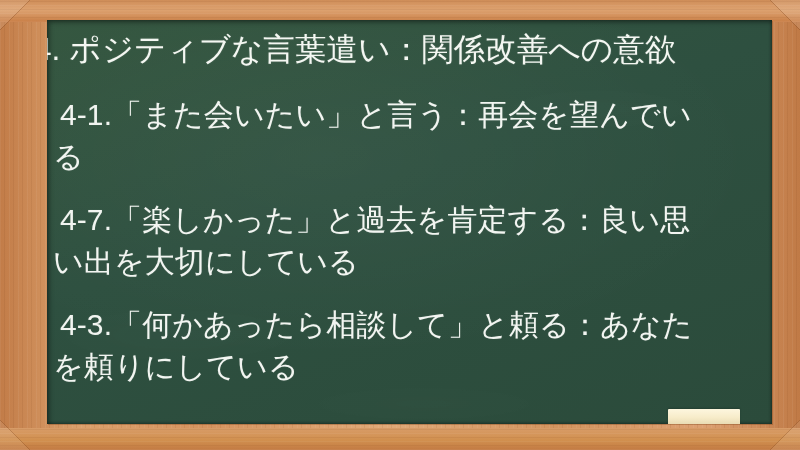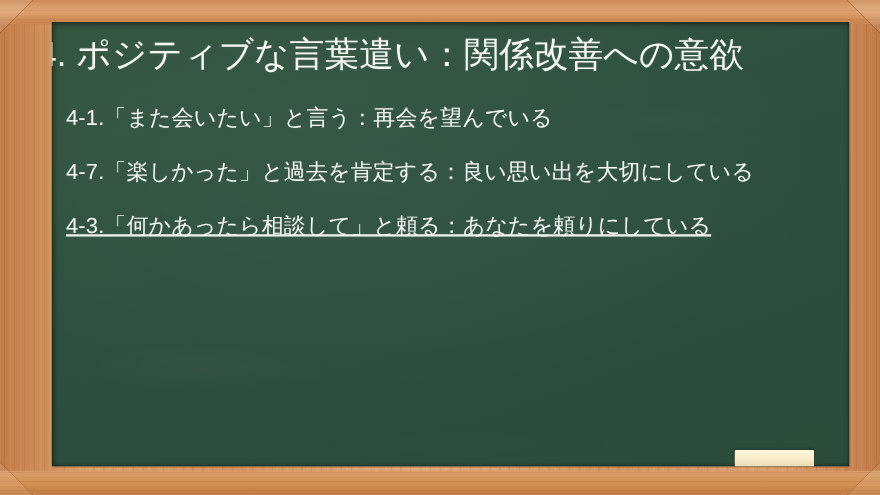--- a/index.html
+++ b/index.html
@@ -147,30 +147,30 @@
   }
 
   #bullet-list {
     list-style: none;
     margin-top: 23px;
     margin-left: 6px;
   }
 
   .bullet-item {
     color: #f2f5f1;
-    font-size: 20px;
+    font-size: 30px;
     line-height: 1.40;
     font-weight: 400;
     letter-spacing: 0.1px;
     max-width: 667px;
     margin-bottom: 21px;
     text-indent: 7px;
     text-shadow: 0 0 1.5px rgba(255,255,255,0.14);
   }
-  .bullet-item:last-child { margin-bottom: 0; text-decoration: underline; }
+  .bullet-item:last-child { margin-bottom: 0; }
 
   
   #chalk-stick {
     position: absolute;
     right: 32px;
     bottom: 0px;
     width: 72px;
     height: 15px;
     background: linear-gradient(180deg, #fdf6de 0%, #f7ecca 55%, #e9dcb4 100%);
     border-radius: 1px 1px 0 0;

